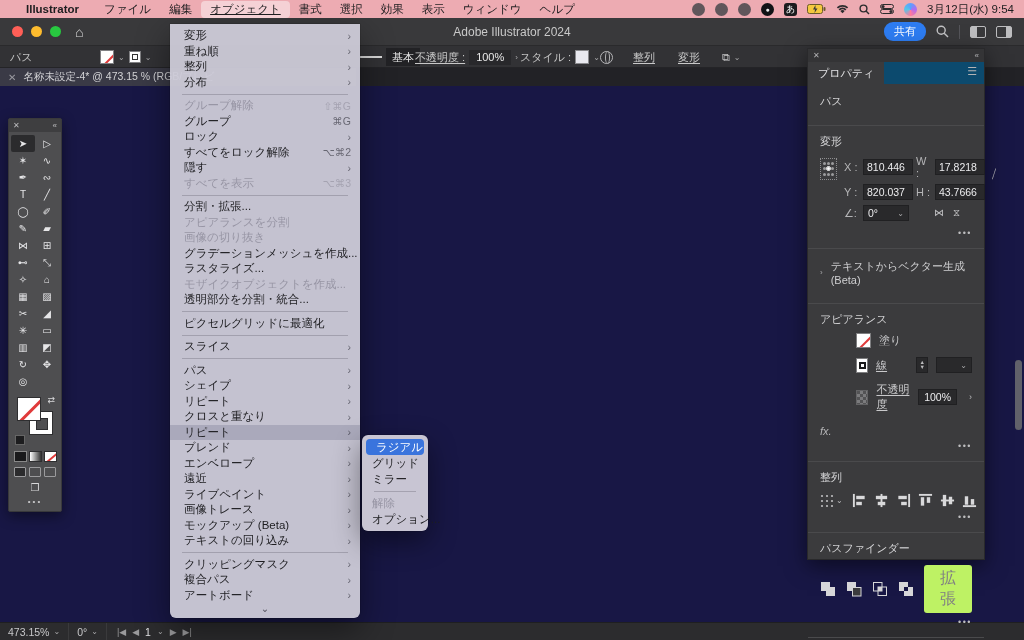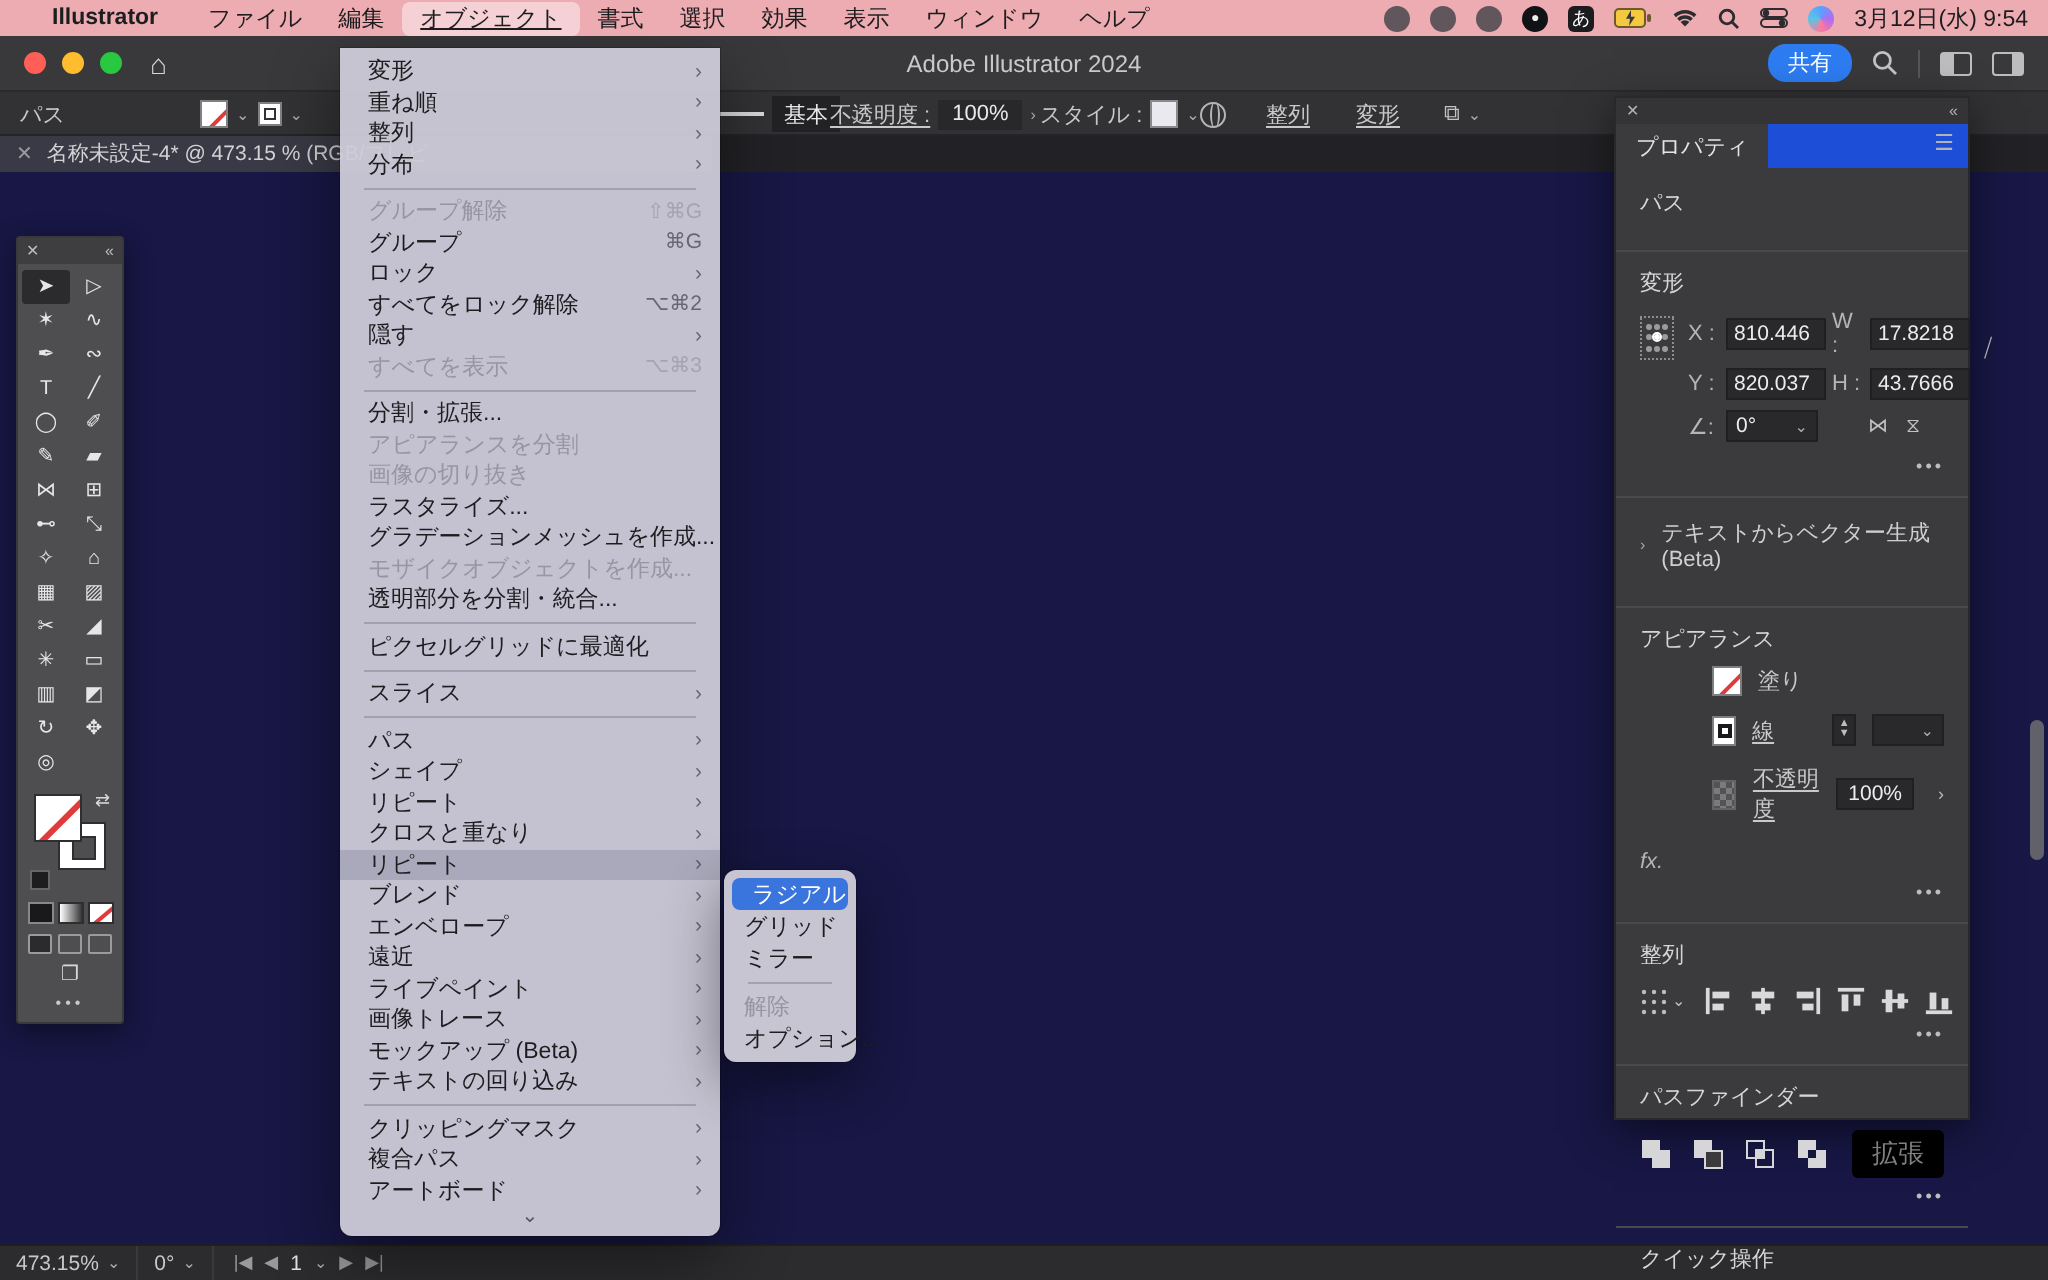--- a/index.html
+++ b/index.html
@@ -116,21 +116,21 @@
   .menu-foot { text-align:center; color:#55535f; font-size:10px; height:14px; line-height:12px; }
   .submenu { position:absolute; width:66px; z-index:31; background:rgba(206,203,216,0.97);
     border-radius:6px; box-shadow:0 10px 28px rgba(0,0,0,0.45), 0 0 0 0.5px rgba(0,0,0,0.2); padding:4px 0; }
   .submenu .mi { height:16px; padding:0 21px 0 10px; }
 
   
   .props { position:absolute; left:807px; top:48px; width:178px; height:512px; background:#3b3b3d;
     z-index:7; border:1px solid #29292b; box-shadow:0 6px 20px rgba(0,0,0,0.5); color:#c9c9cb; font-size:11px; }
   .pp-drag { height:13px; display:flex; align-items:center; justify-content:space-between;
     padding:0 5px; color:#b3b3b5; font-size:8px; background:#343436; }
-  .pp-tabs { height:22px; background:#1d4ed8; display:flex; align-items:center; }
+  .pp-tabs { height:22px; background:#0c4a6e; display:flex; align-items:center; }
   .pp-tab { background:#3b3b3d; color:#e4e4e6; font-size:11px; padding:4px 10px 4px; }
   .pp-tabmenu { margin-left:auto; color:#b3b3b5; padding:0 7px 4px; font-size:11px; }
   .pp-body { padding:0 12px; }
   .pp-seltype { padding:10px 0 8px; color:#d8d8da; }
   .pp-sec-h { color:#d5d5d7; padding:8px 0 6px; }
   .pp-sep { height:1px; background:#4a4a4c; margin:8px -12px 0; }
   .tf-wrap { display:flex; align-items:flex-start; gap:7px; }
   .refpoint { width:22px; height:22px; margin-top:3px; display:grid; grid-template-columns:repeat(3,1fr);
     grid-template-rows:repeat(3,1fr); border:1px dotted #8e8e90; padding:2px; gap:1px;}
   .refpoint i { width:3px; height:3px; background:#9b9b9d; border-radius:50%; place-self:center;}
@@ -159,21 +159,21 @@
   .dd-box { width:44px; height:16px; background:#29292b; border:1px solid #202022;
     display:flex; align-items:center; justify-content:flex-end; padding:0 4px; }
   .op-box { width:44px; height:16px; background:#29292b; border:1px solid #202022; color:#ececee;
     font-size:10.5px; display:flex; align-items:center; padding:0 5px; }
   .op-arrow { color:#bdbdbf; font-size:9px; margin-left:4px; }
   .fx { font-style:italic; color:#b5b5b7; padding:4px 0 2px; }
   .align-row { display:flex; align-items:center; gap:7px; padding:2px 0 2px; }
   .alicon svg { display:block; }
   .dotsgrid { display:flex; align-items:center; gap:2px; color:#bdbdbf; font-size:8px; margin-right:2px;}
   .pf-row { display:flex; align-items:center; gap:10px; padding:3px 0 2px; }
-  .expand-btn { margin-left:auto; background:#000000; color:#808082; border:none; font-size:13px;
+  .expand-btn { margin-left:auto; background:#bef264; color:#808082; border:none; font-size:16px;
     padding:3px 10px; border-radius:3px; }
   .qa-row { display:flex; gap:6px; padding:6px 0; overflow:hidden; }
 
   
   .statusbar { position:absolute; left:0; top:622px; width:1024px; height:18px; background:#2c2c2e;
     color:#c8c8ca; font-size:10.5px; display:flex; align-items:center; z-index:2; border-top:1px solid #1f1f21;}
   .sb-group { display:flex; align-items:center; gap:4px; padding:0 8px; height:18px; border-right:1px solid #3a3a3c; }
   .sb-nav { display:flex; align-items:center; gap:6px; padding:0 10px; color:#9a9a9c; font-size:9px; }
   .sb-nav .num { color:#e2e2e4; font-size:10.5px; }
   svg.icon { display:block; }
@@ -404,25 +404,25 @@
         </div>
         <div class="mi disabled">
           <span class="mi-label">アピアランスを分割</span>
           <span class="mi-right"></span>
         </div>
         <div class="mi disabled">
           <span class="mi-label">画像の切り抜き</span>
           <span class="mi-right"></span>
         </div>
         <div class="mi">
+          <span class="mi-label">グラデーションメッシュを作成...</span>
+          <span class="mi-right"></span>
+        </div>
+        <div class="mi">
           <span class="mi-label">ラスタライズ...</span>
-          <span class="mi-right"></span>
-        </div>
-        <div class="mi">
-          <span class="mi-label">グラデーションメッシュを作成...</span>
           <span class="mi-right"></span>
         </div>
         <div class="mi disabled">
           <span class="mi-label">モザイクオブジェクトを作成...</span>
           <span class="mi-right"></span>
         </div>
         <div class="mi">
           <span class="mi-label">透明部分を分割・統合...</span>
           <span class="mi-right"></span>
         </div>

